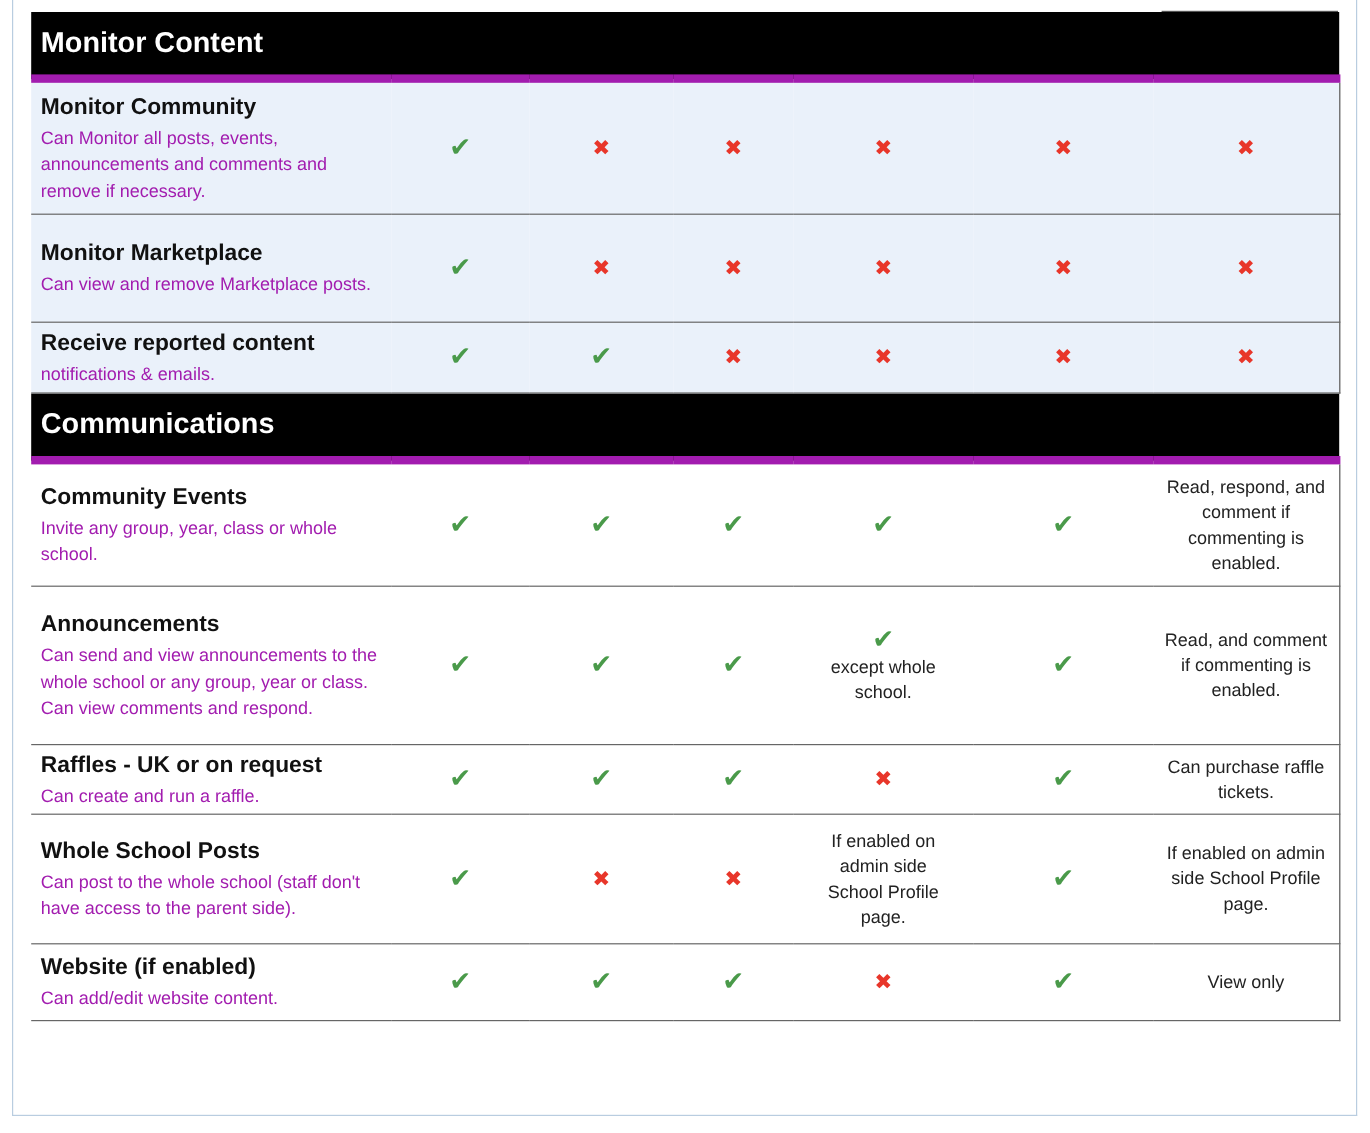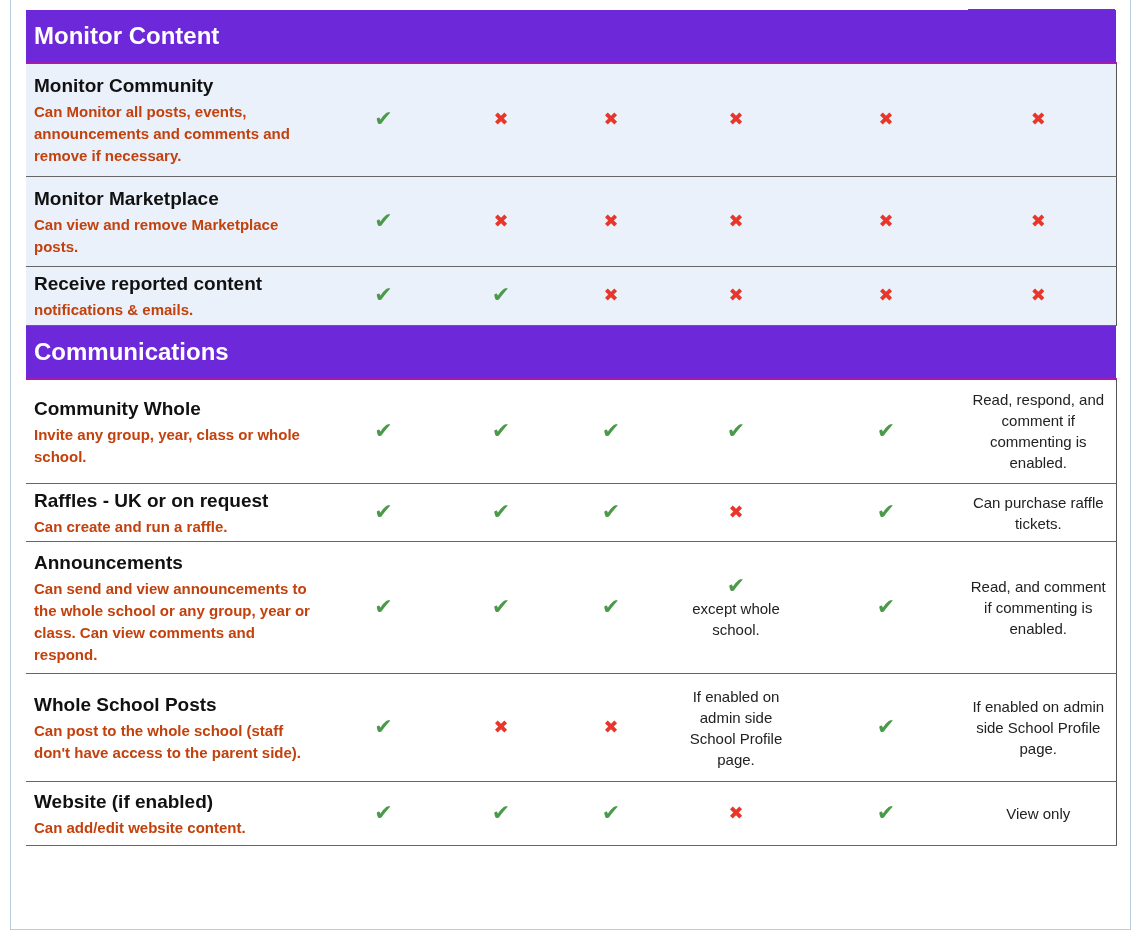--- a/index.html
+++ b/index.html
@@ -3,28 +3,28 @@
 <meta charset="utf-8">
 <style>
   html, body { margin:0; padding:0; background:#ffffff; }
   body { width:1142px; height:944px; position:relative; overflow:hidden; font-family:"Liberation Sans", "DejaVu Sans", sans-serif; color:#111; }
   .panel { position:absolute; left:10px; top:-2px; width:1121px; height:932px; border:1px solid #b9cde0; border-top:none; box-sizing:border-box; background:#fff; }
   .top-rule { position:absolute; left:968px; top:9px; width:147px; height:1px; background:#555; }
   table.grid { position:absolute; left:26px; top:10px; width:1090px; border-collapse:collapse; table-layout:fixed; }
   table.grid td { padding:0; vertical-align:middle; }
   col.c-feat { width:300px; }
   col.c1 { width:115px; } col.c2 { width:120px; } col.c3 { width:100px; } col.c4 { width:150px; } col.c5 { width:150px; } col.c6 { width:155px; }
-  tr.section td { background:#6d28d9; color:#fff; font-weight:bold; font-size:24px; height:52px; padding-left:8px; border-bottom:2px solid #a21caf; }
+  tr.section td { background:#000000; color:#fff; font-weight:bold; font-size:24px; height:52px; padding-left:8px; border-bottom:7px solid #a21caf; }
   tr.row td { border-bottom:1px solid #666; }
   tr.row.monitor td { background:#eaf1fa;margin-left:22px; }
   tr.row.comm td { background:#ffffff; }
   tr.row td.last-col { border-right:1px solid #555; }
   .feat { padding:4px 8px 3px 8px; }
   .feat-title { font-size:19px; font-weight:bold; line-height:26px; color:#111; }
-  .feat-desc { font-size:15px; line-height:22px; color:#c2410c; margin-top:2px;font-weight:bold; }
+  .feat-desc { font-size:15px; line-height:22px; color:#a21caf; margin-top:2px; }
   td.cell { text-align:center; font-size:15px; line-height:21px; color:#222; }
   .tick { color:#4a9a4a; font-size:22px; font-weight:bold; display:inline-block; line-height:22px; }
   .cross { color:#e8362a; font-size:18px; font-weight:bold; display:inline-block; line-height:20px; }
   .note { display:block; }
   tr.last-row td { border-bottom:1px solid #444; }
   tr.last-row td.first-col { border-left:1px solid #444; }
   tr.last-row td { border-top:1px solid #444; }
 </style>
 </head>
 <body>
@@ -87,63 +87,63 @@
         <td class="cell"><span class="cross">✖</span></td>
         <td class="cell"><span class="cross">✖</span></td>
         <td class="cell last-col"><span class="cross">✖</span></td>
       </tr>
       <tr class="section">
         <td colspan="7">Communications</td>
       </tr>
       <tr class="row comm" style="height: 105px;">
         <td class="first-col">
           <div class="feat">
-            <div class="feat-title">Community Whole</div>
+            <div class="feat-title">Community Events</div>
             <div class="feat-desc" style="">Invite any group, year, class or whole school.</div>
           </div>
         </td>
         <td class="cell"><span class="tick">✔</span></td>
         <td class="cell"><span class="tick">✔</span></td>
         <td class="cell"><span class="tick">✔</span></td>
         <td class="cell"><span class="tick">✔</span></td>
         <td class="cell"><span class="tick">✔</span></td>
         <td class="cell last-col">
           <span class="note" style="padding: 0px 6px;">Read, respond, and comment if commenting is enabled.</span>
+        </td>
+      </tr>
+      <tr class="row comm" style="height: 132px;">
+        <td class="first-col">
+          <div class="feat">
+            <div class="feat-title">Announcements</div>
+            <div class="feat-desc">Can send and view announcements to the whole school or any group, year or class. Can view comments and respond.</div>
+          </div>
+        </td>
+        <td class="cell"><span class="tick">✔</span></td>
+        <td class="cell"><span class="tick">✔</span></td>
+        <td class="cell"><span class="tick">✔</span></td>
+        <td class="cell"><span class="tick">✔</span><span class="note" style="padding: 0px 18px;">except whole school.</span></td>
+        <td class="cell"><span class="tick">✔</span></td>
+        <td class="cell last-col">
+          <span class="note" style="padding: 0px 6px;">Read, and comment if commenting is enabled.</span>
         </td>
       </tr>
       <tr class="row comm" style="height: 58px;">
         <td class="first-col">
           <div class="feat">
             <div class="feat-title">Raffles - UK or on request</div>
             <div class="feat-desc">Can create and run a raffle.</div>
           </div>
         </td>
         <td class="cell"><span class="tick">✔</span></td>
         <td class="cell"><span class="tick">✔</span></td>
         <td class="cell"><span class="tick">✔</span></td>
         <td class="cell"><span class="cross">✖</span></td>
         <td class="cell"><span class="tick">✔</span></td>
         <td class="cell last-col">
           <span class="note" style="padding: 0px 6px;">Can purchase raffle tickets.</span>
-        </td>
-      </tr>
-      <tr class="row comm" style="height: 132px;">
-        <td class="first-col">
-          <div class="feat">
-            <div class="feat-title">Announcements</div>
-            <div class="feat-desc">Can send and view announcements to the whole school or any group, year or class. Can view comments and respond.</div>
-          </div>
-        </td>
-        <td class="cell"><span class="tick">✔</span></td>
-        <td class="cell"><span class="tick">✔</span></td>
-        <td class="cell"><span class="tick">✔</span></td>
-        <td class="cell"><span class="tick">✔</span><span class="note" style="padding: 0px 18px;">except whole school.</span></td>
-        <td class="cell"><span class="tick">✔</span></td>
-        <td class="cell last-col">
-          <span class="note" style="padding: 0px 6px;">Read, and comment if commenting is enabled.</span>
         </td>
       </tr>
       <tr class="row comm" style="height: 108px;">
         <td class="first-col">
           <div class="feat">
             <div class="feat-title">Whole School Posts</div>
             <div class="feat-desc">Can post to the whole school (staff don't have access to the parent side).</div>
           </div>
         </td>
         <td class="cell"><span class="tick">✔</span></td>

